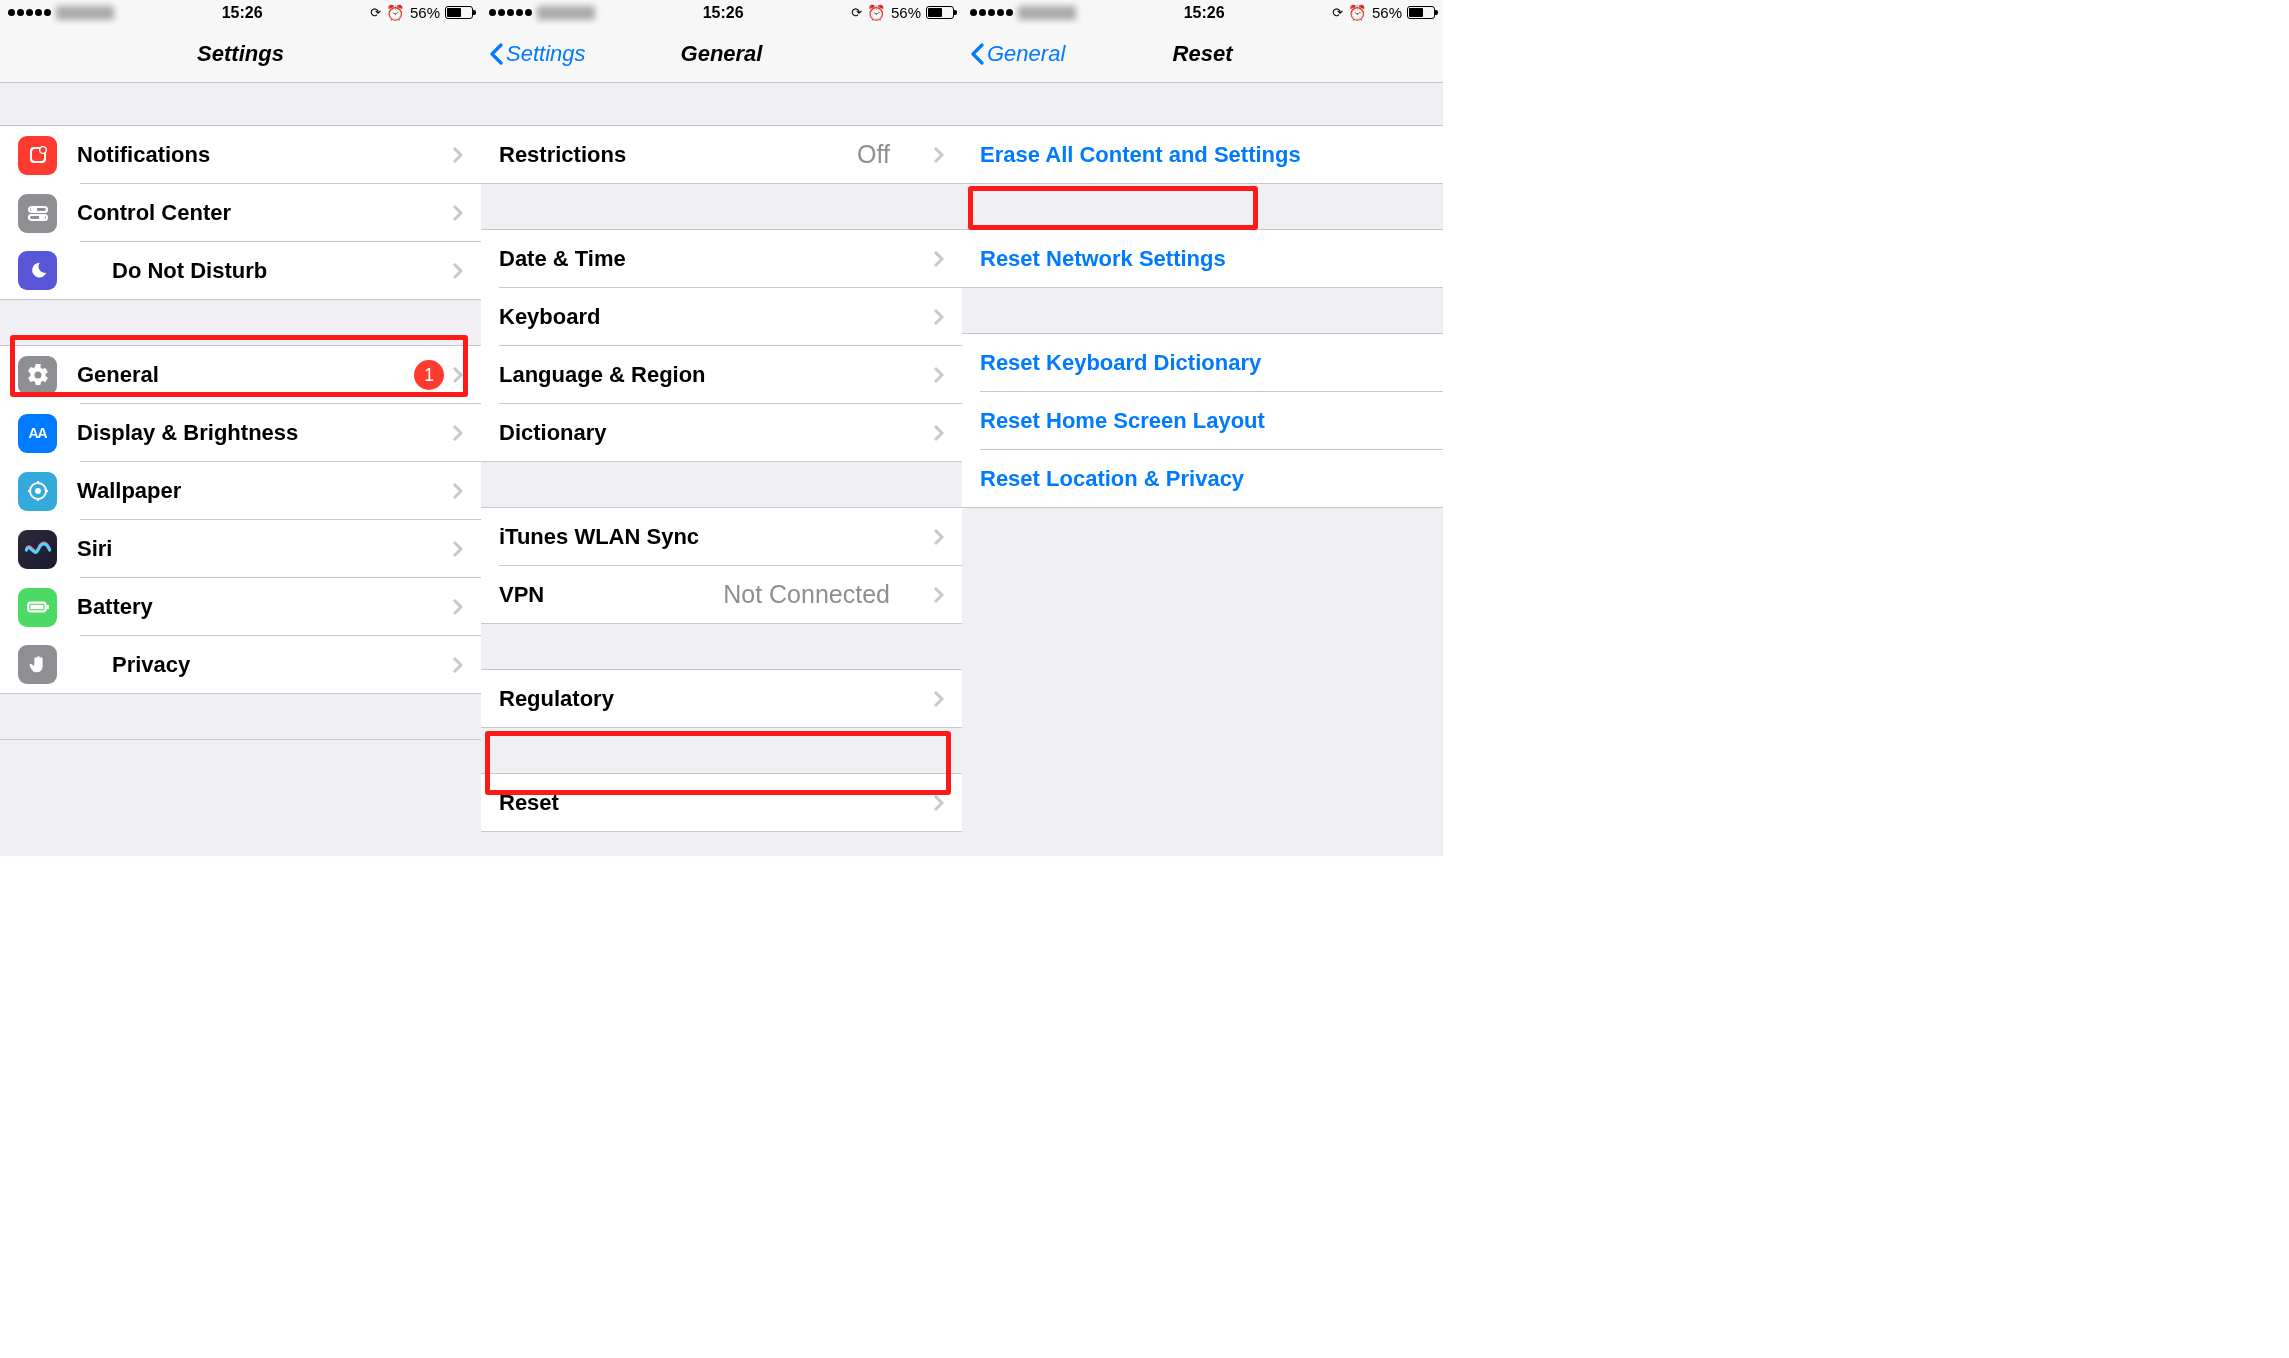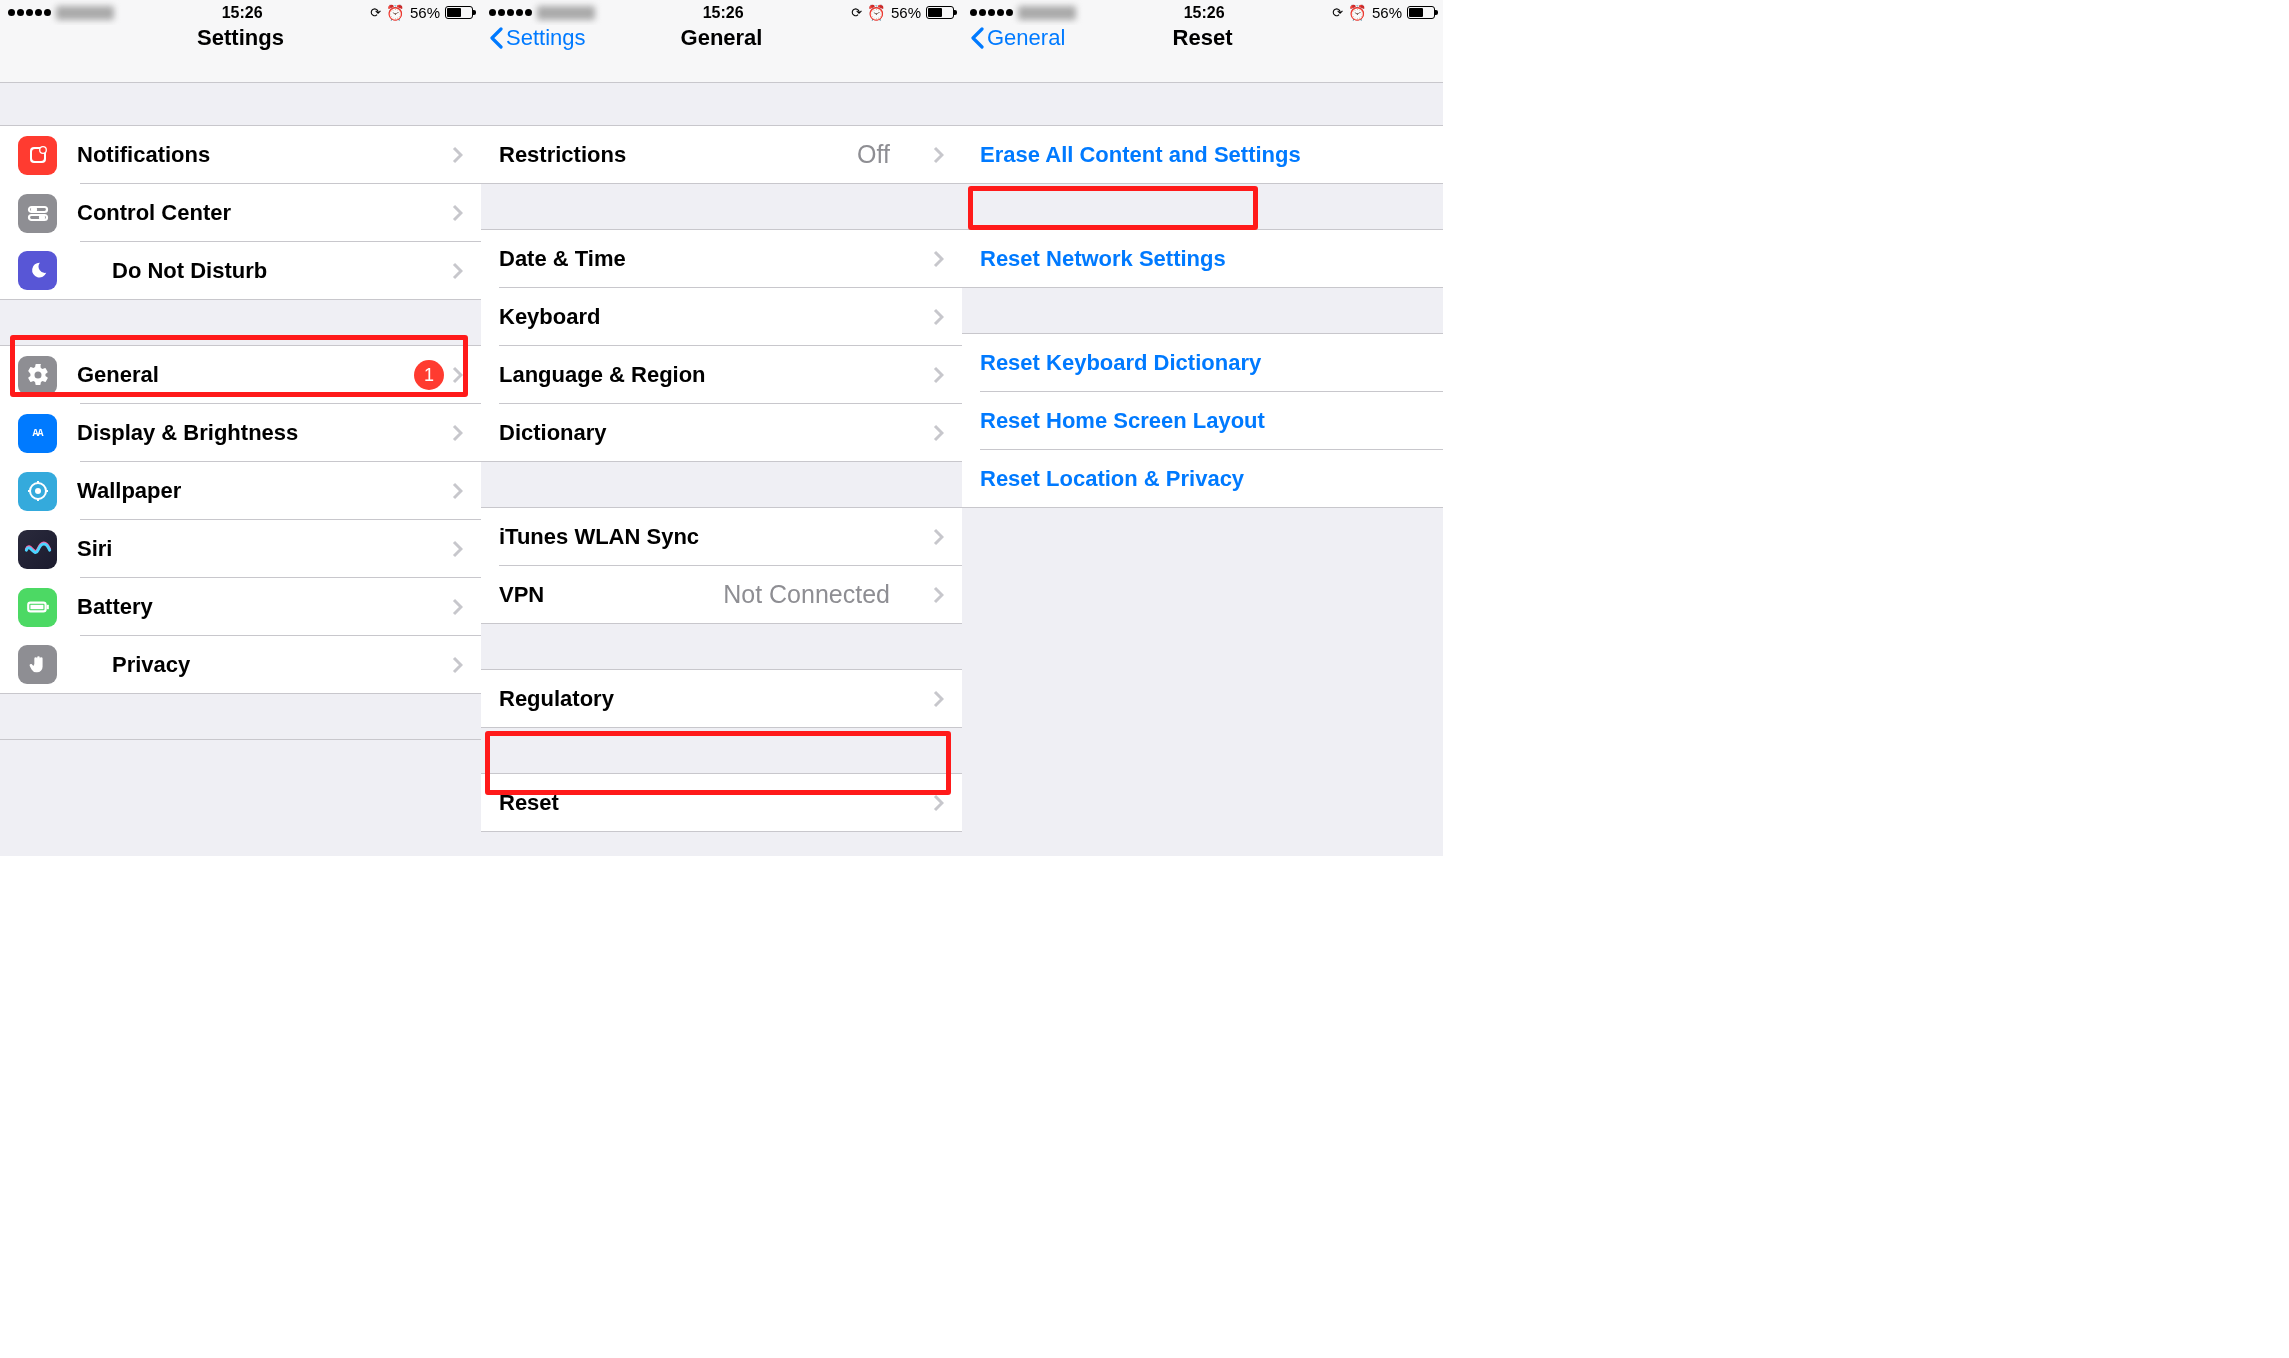--- a/index.html
+++ b/index.html
@@ -44,23 +44,24 @@
   }
   .battery::after { content:""; position:absolute; right:-4px; top:3px; width:2.5px; height:5px; background:#000; border-radius:0 2px 2px 0; }
   .battery-fill { position:absolute; left:1px; top:1px; bottom:1px; width: 55%; background:#000; border-radius:1px; }
 
   
   .nav-bar {
     height: 58px;
     background: #f7f7f8;
     border-bottom: 1px solid #c8c7cc;
     display: flex;
-    align-items: flex-start;
+    align-items: center;
     justify-content: center;
     position: relative;
+    font-style: italic;
   }
   .nav-title { font-weight: 600; font-size: 22px; color: #000; }
   .nav-back {
     position: absolute;
     left: 8px;
     display: flex;
     align-items: center;
     color: #007aff;
     font-size: 22px;
     cursor: pointer;
@@ -208,21 +209,21 @@
         </svg>
     </div>
     <span class="label">General</span>
     <span class="badge">1</span>
     <svg class="chev">
         <polyline points="2,2 9,9 2,16"></polyline>
       </svg>
   </div>
   <div class="cell has-icon">
     <div class="icon-box" style="background:#007aff;">
-      <span class="icon-inner" style="font-size:10px; font-weight:600; letter-spacing:-1px;font-family:Liberation Mono, monospace;">AA</span>
+      <span class="icon-inner" style="font-size:14px; font-weight:600; letter-spacing:-1px;">AA</span>
     </div>
     <span class="label">Display &amp; Brightness</span>
     <svg class="chev">
         <polyline points="2,2 9,9 2,16"></polyline>
       </svg>
   </div>
   <div class="cell has-icon">
     <div class="icon-box" style="background:#34aadc;">
       <svg viewBox="0 0 24 24" width="24" height="24">
           <circle cx="12" cy="12" r="8" fill="none" stroke="#fff" stroke-width="2"></circle>

